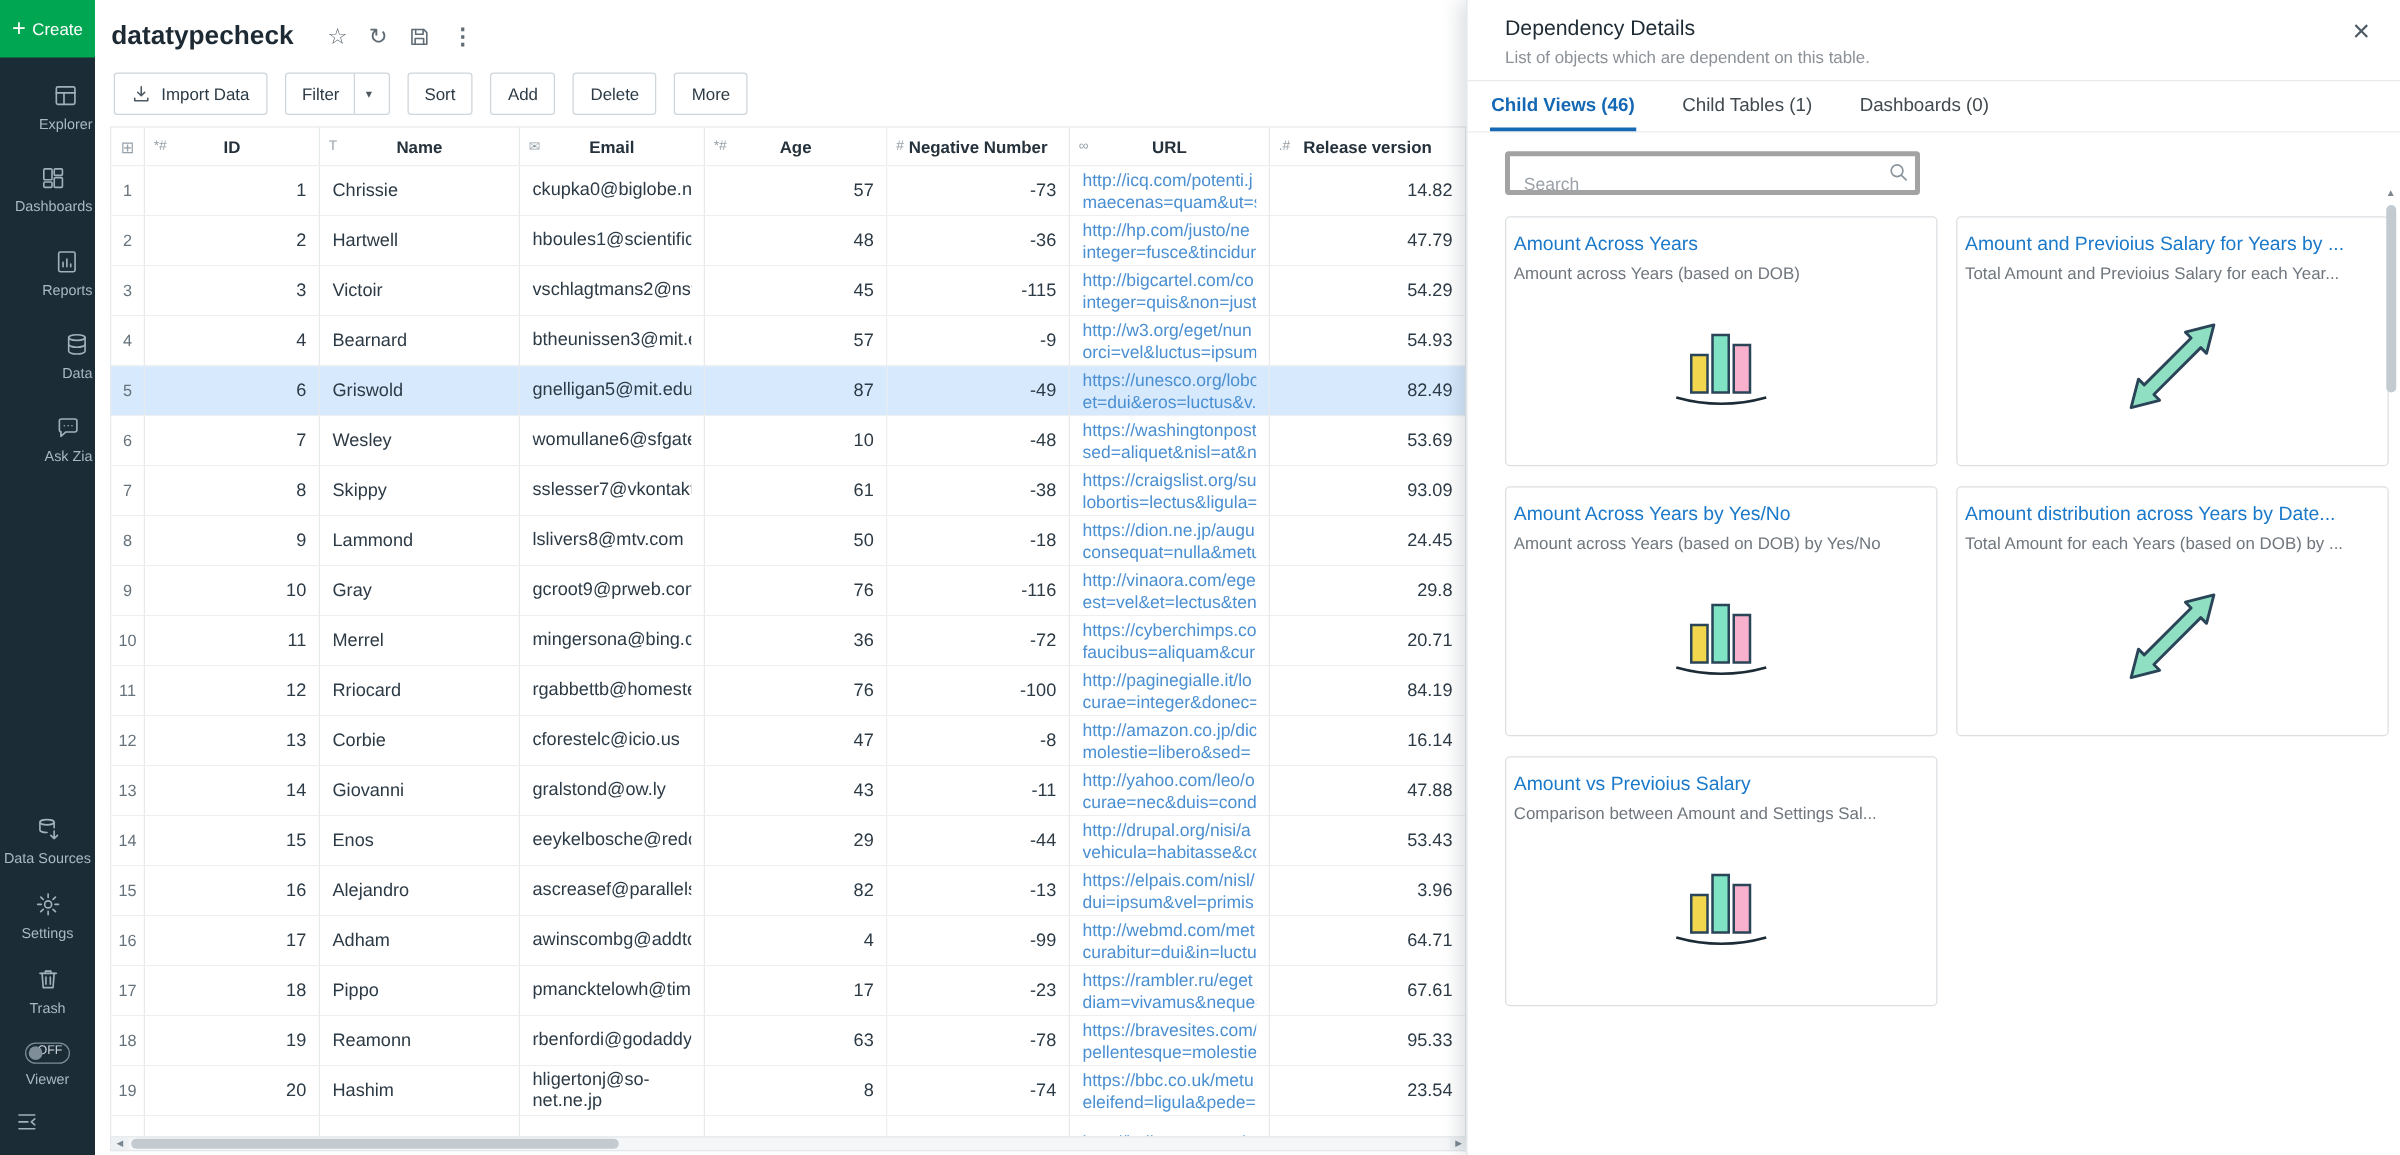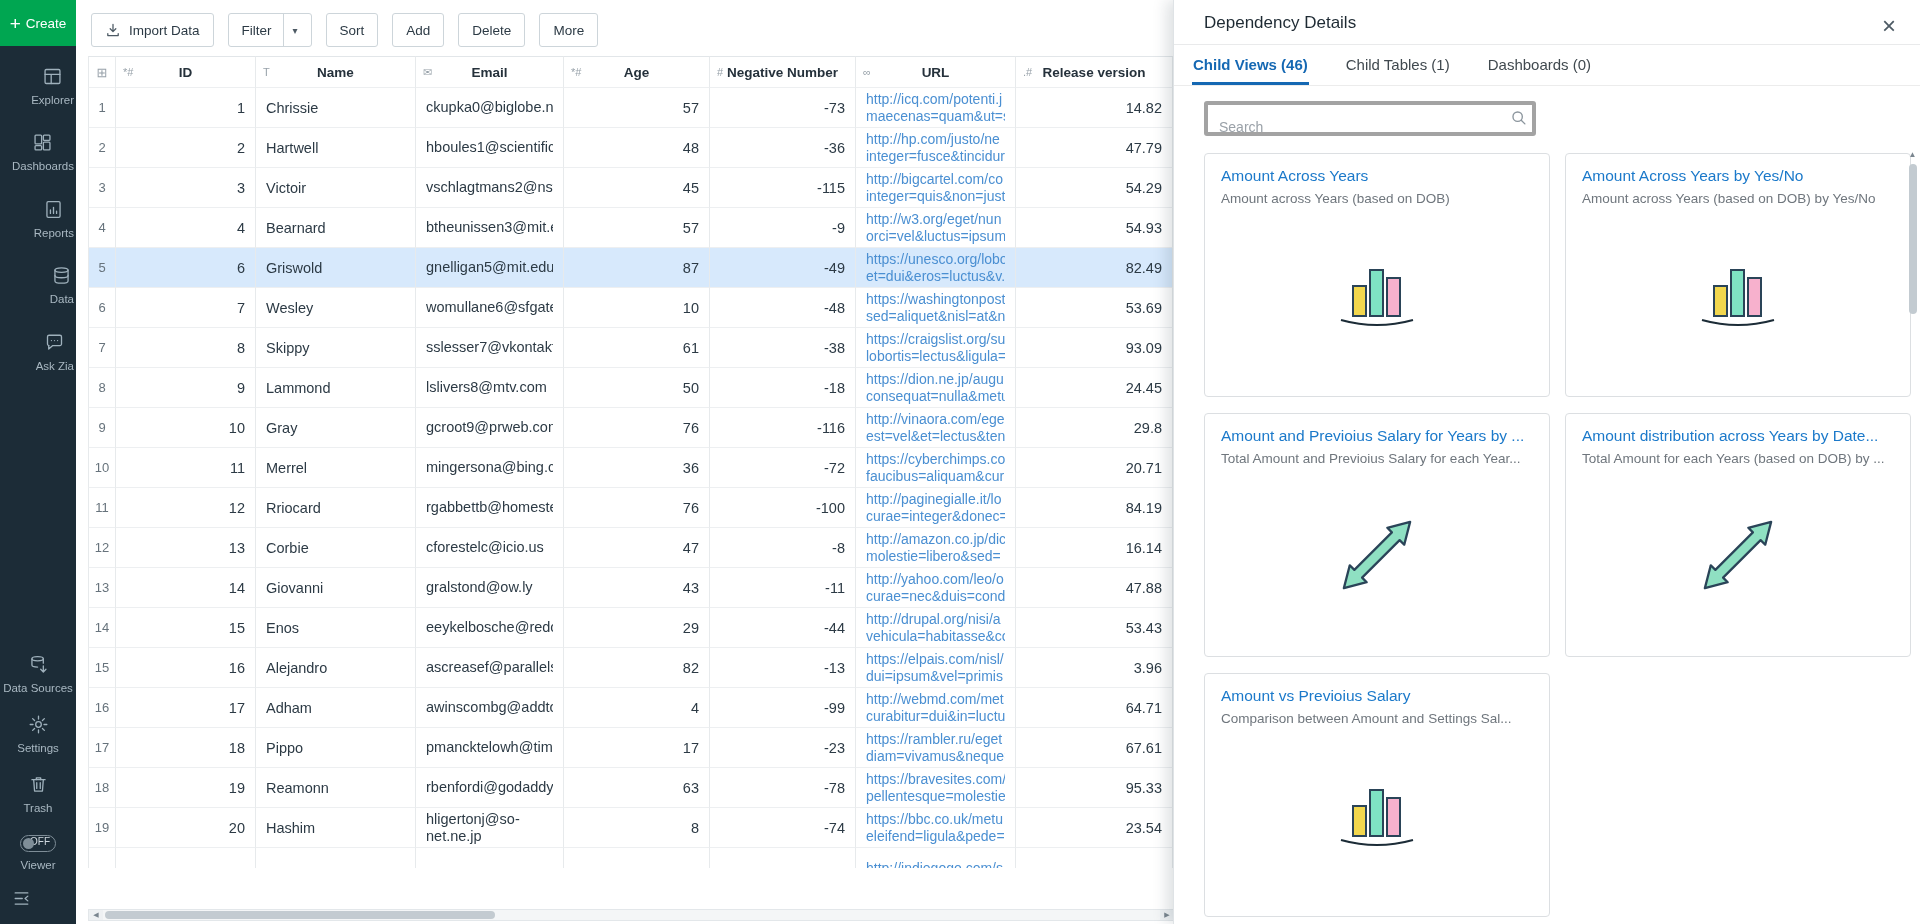--- a/index.html
+++ b/index.html
@@ -67,21 +67,21 @@
   .panel-close{position:absolute;right:24px;top:14px;font-size:24px;color:#4d5a64;cursor:pointer;line-height:1;}
   .panel-tabs{display:flex;gap:36px;padding:0 18px;border-bottom:1px solid #ececec;}
   .ptab{padding:11px 1px 9px;font-size:15px;color:#40494f;cursor:pointer;border-bottom:3px solid transparent;}
   .ptab.active{color:#1568b3;font-weight:bold;border-bottom-color:#1568b3;}
   .search-box{position:relative;margin:15px 30px 0;width:332px;height:35px;}
   .search-box input{width:100%;height:100%;border:4px solid #a3a3a3;border-radius:3px;padding:16px 34px 0 11px;font-size:14px;color:#333;font-family:inherit;outline:none;}
   .search-box input::placeholder{color:#9aa1a8;}
   .search-icon{position:absolute;right:9px;top:8px;}
   .search-icon svg{width:17px;height:17px;stroke:#8b959d;fill:none;stroke-width:1.6;stroke-linecap:round;}
   .cards{margin:17px 30px 0;display:grid;grid-template-columns:346px 346px;column-gap:15px;row-gap:16px;}
-  .card{height:244px;border:1px solid #dcdfe2;border-radius:4px;padding:13px 16px;display:flex;flex-direction:column;cursor:pointer;background:#fff;}
+  .card{height:200px;border:1px solid #dcdfe2;border-radius:4px;padding:13px 6px;display:flex;flex-direction:column;cursor:pointer;background:#fff;}
   .card-title{font-size:15.5px;color:#1b79ca;white-space:nowrap;overflow:hidden;flex-shrink:0;}
   .card-desc{font-size:13.5px;color:#6f767d;margin-top:6px;white-space:nowrap;overflow:hidden;flex-shrink:0;}
   .card-icon{flex:1;display:flex;align-items:center;justify-content:center;}
   .vscroll{position:absolute;right:2px;top:150px;width:11px;height:770px;display:flex;flex-direction:column;align-items:center;}
   .vs-arrow{font-size:8px;color:#7a868f;cursor:pointer;}
   .vs-thumb{width:8px;height:150px;background:#c3cbd1;border-radius:4px;margin-top:5px;cursor:grab;}
 </style>
 </head>
 <body>
 
@@ -167,20 +167,35 @@
       </div>
       <div class="collapse-btn">
         <svg viewBox="0 0 24 24">
             <path d="M4 5h16M4 12h9M4 19h16M20 9l-3.5 3 3.5 3"></path>
           </svg>
       </div>
     </div>
   </aside>
 
   <section class="main">
+    <div class="main-header">
+      <h1 class="doc-title">datatypecheck</h1>
+      <div class="header-icons">
+        <span class="hicon">☆</span>
+        <span class="hicon">↻</span>
+        <span class="hicon">
+            <svg viewBox="0 0 20 20">
+              <path d="M3 3h11l3 3v11H3z"></path>
+              <path d="M6.5 3v4.5h7V3"></path>
+              <path d="M6 16.5v-5h8v5"></path>
+            </svg>
+          </span>
+        <span class="hicon kebab">⋮</span>
+      </div>
+    </div>
 
     <div class="toolbar">
       <button class="tbtn">
         <svg viewBox="0 0 20 20">
             <path d="M10 3v8M6.5 8.5 10 12l3.5-3.5M3.5 14.5v2.5h13v-2.5"></path>
           </svg>
         <span>Import Data</span>
       </button>
       <button class="tbtn">
         <span>Filter</span>
@@ -578,20 +593,21 @@
     <div class="hscroll">
       <span class="hs-arrow">◀</span>
       <div class="hs-thumb"></div>
       <span class="hs-arrow hs-right">▶</span>
     </div>
   </section>
 
   <aside class="panel">
     <div class="panel-header">
       <div class="panel-title">Dependency Details</div>
+      <div class="panel-sub">List of objects which are dependent on this table.</div>
       <span class="panel-close">×</span>
     </div>
     <div class="panel-tabs">
       <div class="ptab active">Child Views (46)</div>
       <div class="ptab">Child Tables (1)</div>
       <div class="ptab">Dashboards (0)</div>
     </div>
     <div class="search-box">
       <input type="text" placeholder="Search" style="">
       <span class="search-icon"><svg viewBox="0 0 20 20">
@@ -606,37 +622,37 @@
           <div class="card-icon">
             <svg width="92" height="74" viewBox="0 0 92 74">
               <path d="M10 62 Q46 72 82 62" stroke="#1c2c37" stroke-width="2" fill="none"></path>
               <rect x="22" y="28" width="13" height="30" fill="#f2d74e" stroke="#2a4458" stroke-width="2"></rect>
               <rect x="39" y="12" width="13" height="46" fill="#7fe3c4" stroke="#2a4458" stroke-width="2"></rect>
               <rect x="56" y="20" width="13" height="38" fill="#f7b1cd" stroke="#2a4458" stroke-width="2"></rect>
             </svg>
           </div>
         </div>
         <div class="card">
+          <div class="card-title">Amount and Previoius Salary for Years by ...</div>
+          <div class="card-desc">Total Amount and Previoius Salary for each Year...</div>
+          <div class="card-icon">
+            <svg width="96" height="92" viewBox="0 0 100 100">
+              <polygon points="86,14 79.6,38.8 74.6,33.8 33.8,74.6 38.8,79.6 14,86 20.4,61.2 25.4,66.2 66.2,25.4 61.2,20.4" fill="#8fe0c2" stroke="#2a4458" stroke-width="2.5" stroke-linejoin="round"></polygon>
+            </svg>
+          </div>
+        </div>
+        <div class="card">
           <div class="card-title">Amount Across Years by Yes/No</div>
           <div class="card-desc">Amount across Years (based on DOB) by Yes/No</div>
           <div class="card-icon">
             <svg width="92" height="74" viewBox="0 0 92 74">
               <path d="M10 62 Q46 72 82 62" stroke="#1c2c37" stroke-width="2" fill="none"></path>
               <rect x="22" y="28" width="13" height="30" fill="#f2d74e" stroke="#2a4458" stroke-width="2"></rect>
               <rect x="39" y="12" width="13" height="46" fill="#7fe3c4" stroke="#2a4458" stroke-width="2"></rect>
               <rect x="56" y="20" width="13" height="38" fill="#f7b1cd" stroke="#2a4458" stroke-width="2"></rect>
-            </svg>
-          </div>
-        </div>
-        <div class="card">
-          <div class="card-title">Amount and Previoius Salary for Years by ...</div>
-          <div class="card-desc">Total Amount and Previoius Salary for each Year...</div>
-          <div class="card-icon">
-            <svg width="96" height="92" viewBox="0 0 100 100">
-              <polygon points="86,14 79.6,38.8 74.6,33.8 33.8,74.6 38.8,79.6 14,86 20.4,61.2 25.4,66.2 66.2,25.4 61.2,20.4" fill="#8fe0c2" stroke="#2a4458" stroke-width="2.5" stroke-linejoin="round"></polygon>
             </svg>
           </div>
         </div>
         <div class="card">
           <div class="card-title">Amount distribution across Years by Date...</div>
           <div class="card-desc">Total Amount for each Years (based on DOB) by ...</div>
           <div class="card-icon">
             <svg width="96" height="92" viewBox="0 0 100 100">
               <polygon points="86,14 79.6,38.8 74.6,33.8 33.8,74.6 38.8,79.6 14,86 20.4,61.2 25.4,66.2 66.2,25.4 61.2,20.4" fill="#8fe0c2" stroke="#2a4458" stroke-width="2.5" stroke-linejoin="round"></polygon>
             </svg>

